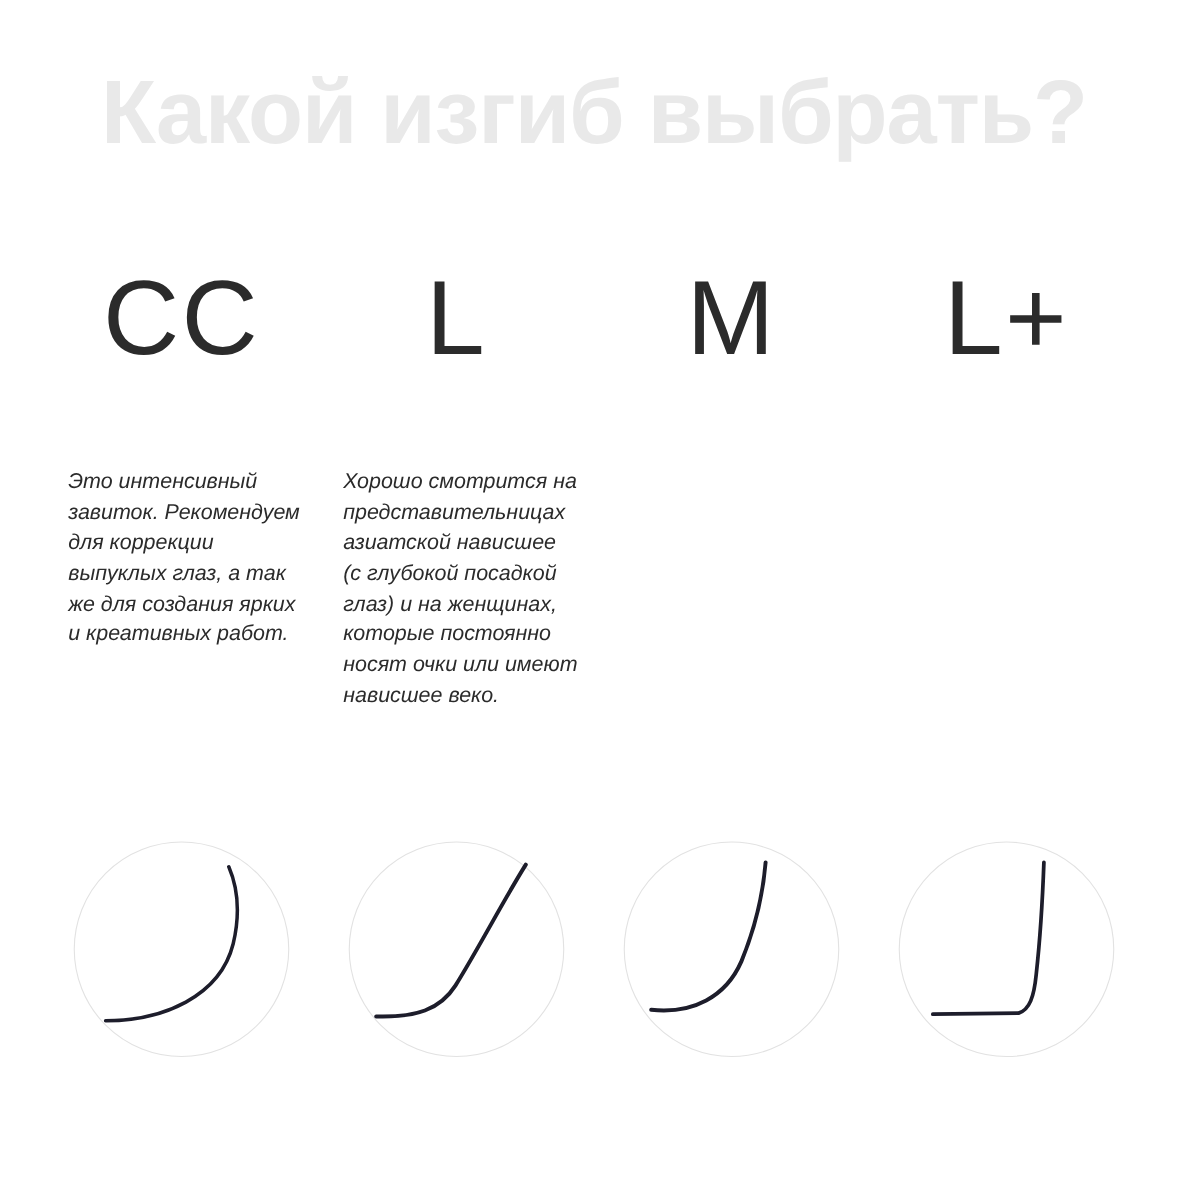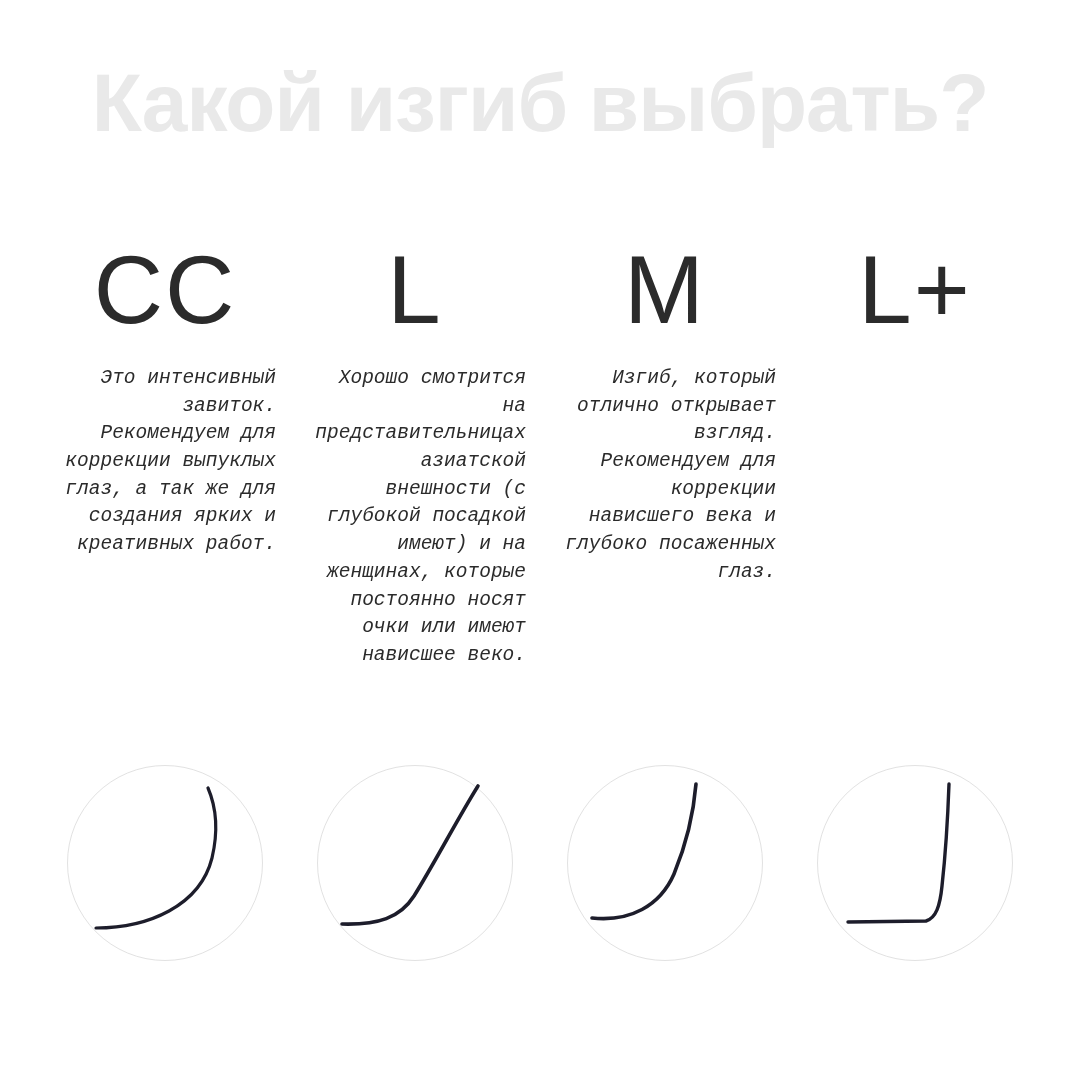--- a/index.html
+++ b/index.html
@@ -64,30 +64,30 @@
     color: #2b2b2b;
     line-height: 1;
     height: 150px;
     display: flex;
     align-items: center;
     justify-content: center;
     letter-spacing: 2px;
   }
 
   .desc {
+    margin-top: 60px;
     font-size: 19.5px;
     line-height: 1.42;
     font-style: italic;
     color: #2b2b2b;
-    text-align: right;
+    text-align: left;
     width: 100%;
     box-sizing: border-box;
     padding-left: 12px;
     padding-right: 4px;
-    font-family: Liberation Mono, monospace;
   }
 
   
   .circles {
     position: absolute;
     top: 765px;
     left: 40px;
     width: 1000px;
     display: flex;
     flex-direction: row;
@@ -125,26 +125,25 @@
 
   <div class="columns">
 
     <div class="col">
       <div class="curl-letter">CC</div>
       <div class="desc">Это интенсивный завиток. Рекомендуем для коррекции выпуклых глаз, а так же для создания ярких и креативных работ.</div>
     </div>
 
     <div class="col">
       <div class="curl-letter">L</div>
-      <div class="desc">Хорошо смотрится на представительницах азиатской внешности (с глубокой посадкой имеют) и на женщинах, которые постоянно носят очки или имеют нависшее веко.</div>
+      <div class="desc">Хорошо смотрится на представительницах азиатской нависшее (с глубокой посадкой глаз) и на женщинах, которые постоянно носят очки или имеют нависшее веко.</div>
     </div>
 
     <div class="col">
       <div class="curl-letter">M</div>
-      <div class="desc">Изгиб, который отлично открывает взгляд. Рекомендуем для коррекции нависшего века и глубоко посаженных глаз.</div>
     </div>
 
     <div class="col">
       <div class="curl-letter">L+</div>
     </div>
 
   </div>
 
   <div class="circles">
 

